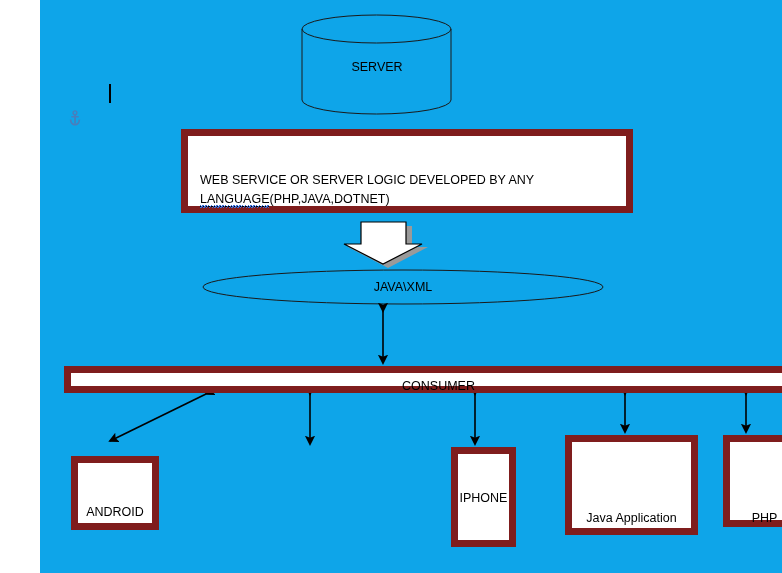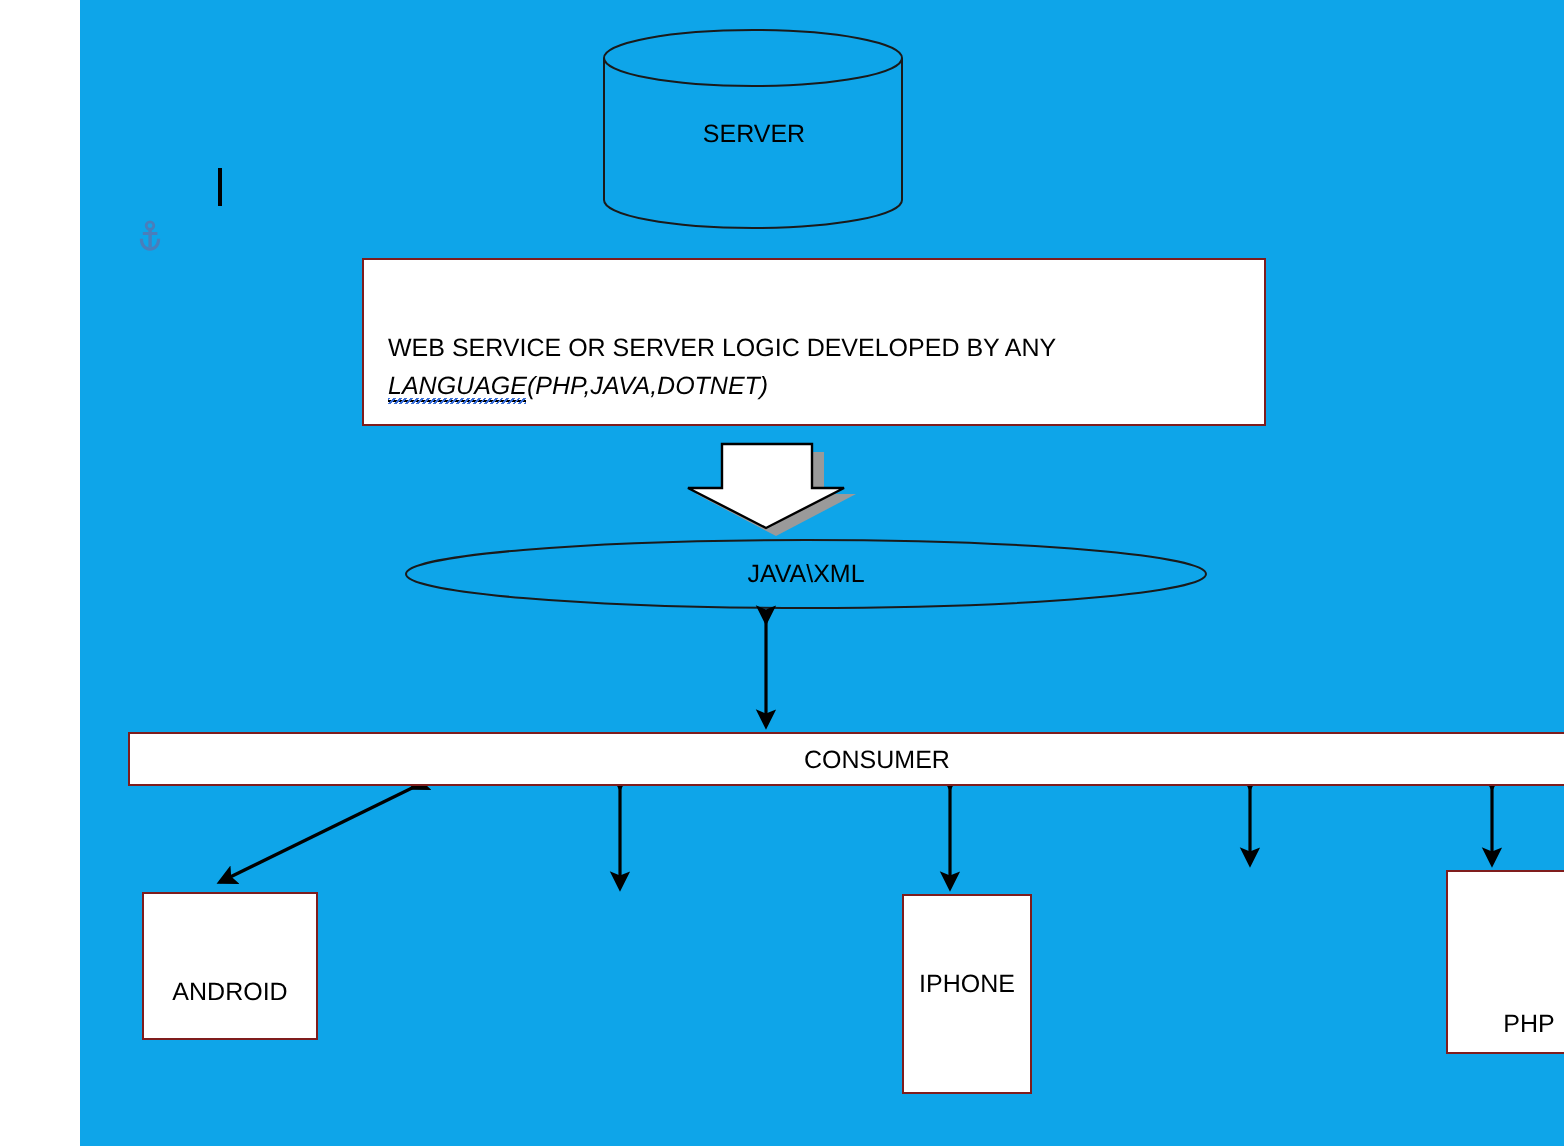--- a/index.html
+++ b/index.html
@@ -19,21 +19,21 @@
     background: #0ea5e9;
     overflow: hidden;
     margin-left: 40px;
   }
   .shape {
     position: absolute;
     box-sizing: border-box;
   }
   
   .rect {
-    border: 1px solid #7f1d1d;
+    border: 7px solid #7f1d1d;
     background: #ffffff;
   }
   .label {
     position: absolute;
     font-size: 12.5px;
     line-height: 17px;
     color: #000000;
     white-space: pre;
   }
   .label.center {
@@ -149,40 +149,43 @@
                L9.5,8.4 C9.5,11.3 7.9,12.7 6,12.7 C4.1,12.7 2.5,11.3 2.5,8.4 Z"></path>
     </g>
   </svg>
 
   <div class="shape" style="left:262px; top:15px; width:150px; height:100px;">
     <div class="label center" style="top:44px; left:0;">SERVER</div>
   </div>
 
   <div class="shape rect" style="left:141px; top:129px; width:452px; height:84px;">
     <div class="label left" style="left:12px; top:36px;">WEB SERVICE OR SERVER LOGIC DEVELOPED BY ANY</div>
-    <div class="label left" style="left:12px; top:55px;font-style:italic;"><span class="spell spell-underline">LANGUAGE</span><span>(PHP,JAVA,DOTNET)</span></div>
+    <div class="label left" style="left:12px; top:55px;"><span class="spell spell-underline">LANGUAGE</span><span>(PHP,JAVA,DOTNET)</span></div>
   </div>
 
   <div class="shape" style="left:163px; top:270px; width:400px; height:34px;">
     <div class="label center" style="top:9px; left:0;">JAVA\XML</div>
   </div>
 
   <div class="shape rect" style="left:24px; top:366px; width:749px; height:27px;">
     <div class="label center" style="top:5px; left:0;">CONSUMER</div>
   </div>
 
-  <div class="shape rect" style="left:31px; top:446px; width:88px; height:74px;">
+  <div class="shape rect" style="left:31px; top:456px; width:88px; height:74px;">
     <div class="label center" style="top:41px; left:0;">ANDROID</div>
   </div>
 
 
   <div class="shape rect" style="left:411px; top:447px; width:65px; height:100px;">
     <div class="label center" style="top:36px; left:0;">IPHONE</div>
   </div>
 
+  <div class="shape rect" style="left:525px; top:435px; width:133px; height:100px;">
+    <div class="label center" style="top:68px; left:0;">Java Application</div>
+  </div>
 
   <div class="shape rect" style="left:683px; top:435px; width:83px; height:92px;">
     <div class="label center" style="top:68px; left:0;">PHP</div>
   </div>
 
   <div class="caret" style="left:69px; top:84px; height:19px;"></div>
 
 </div>
 
 </body></html>

